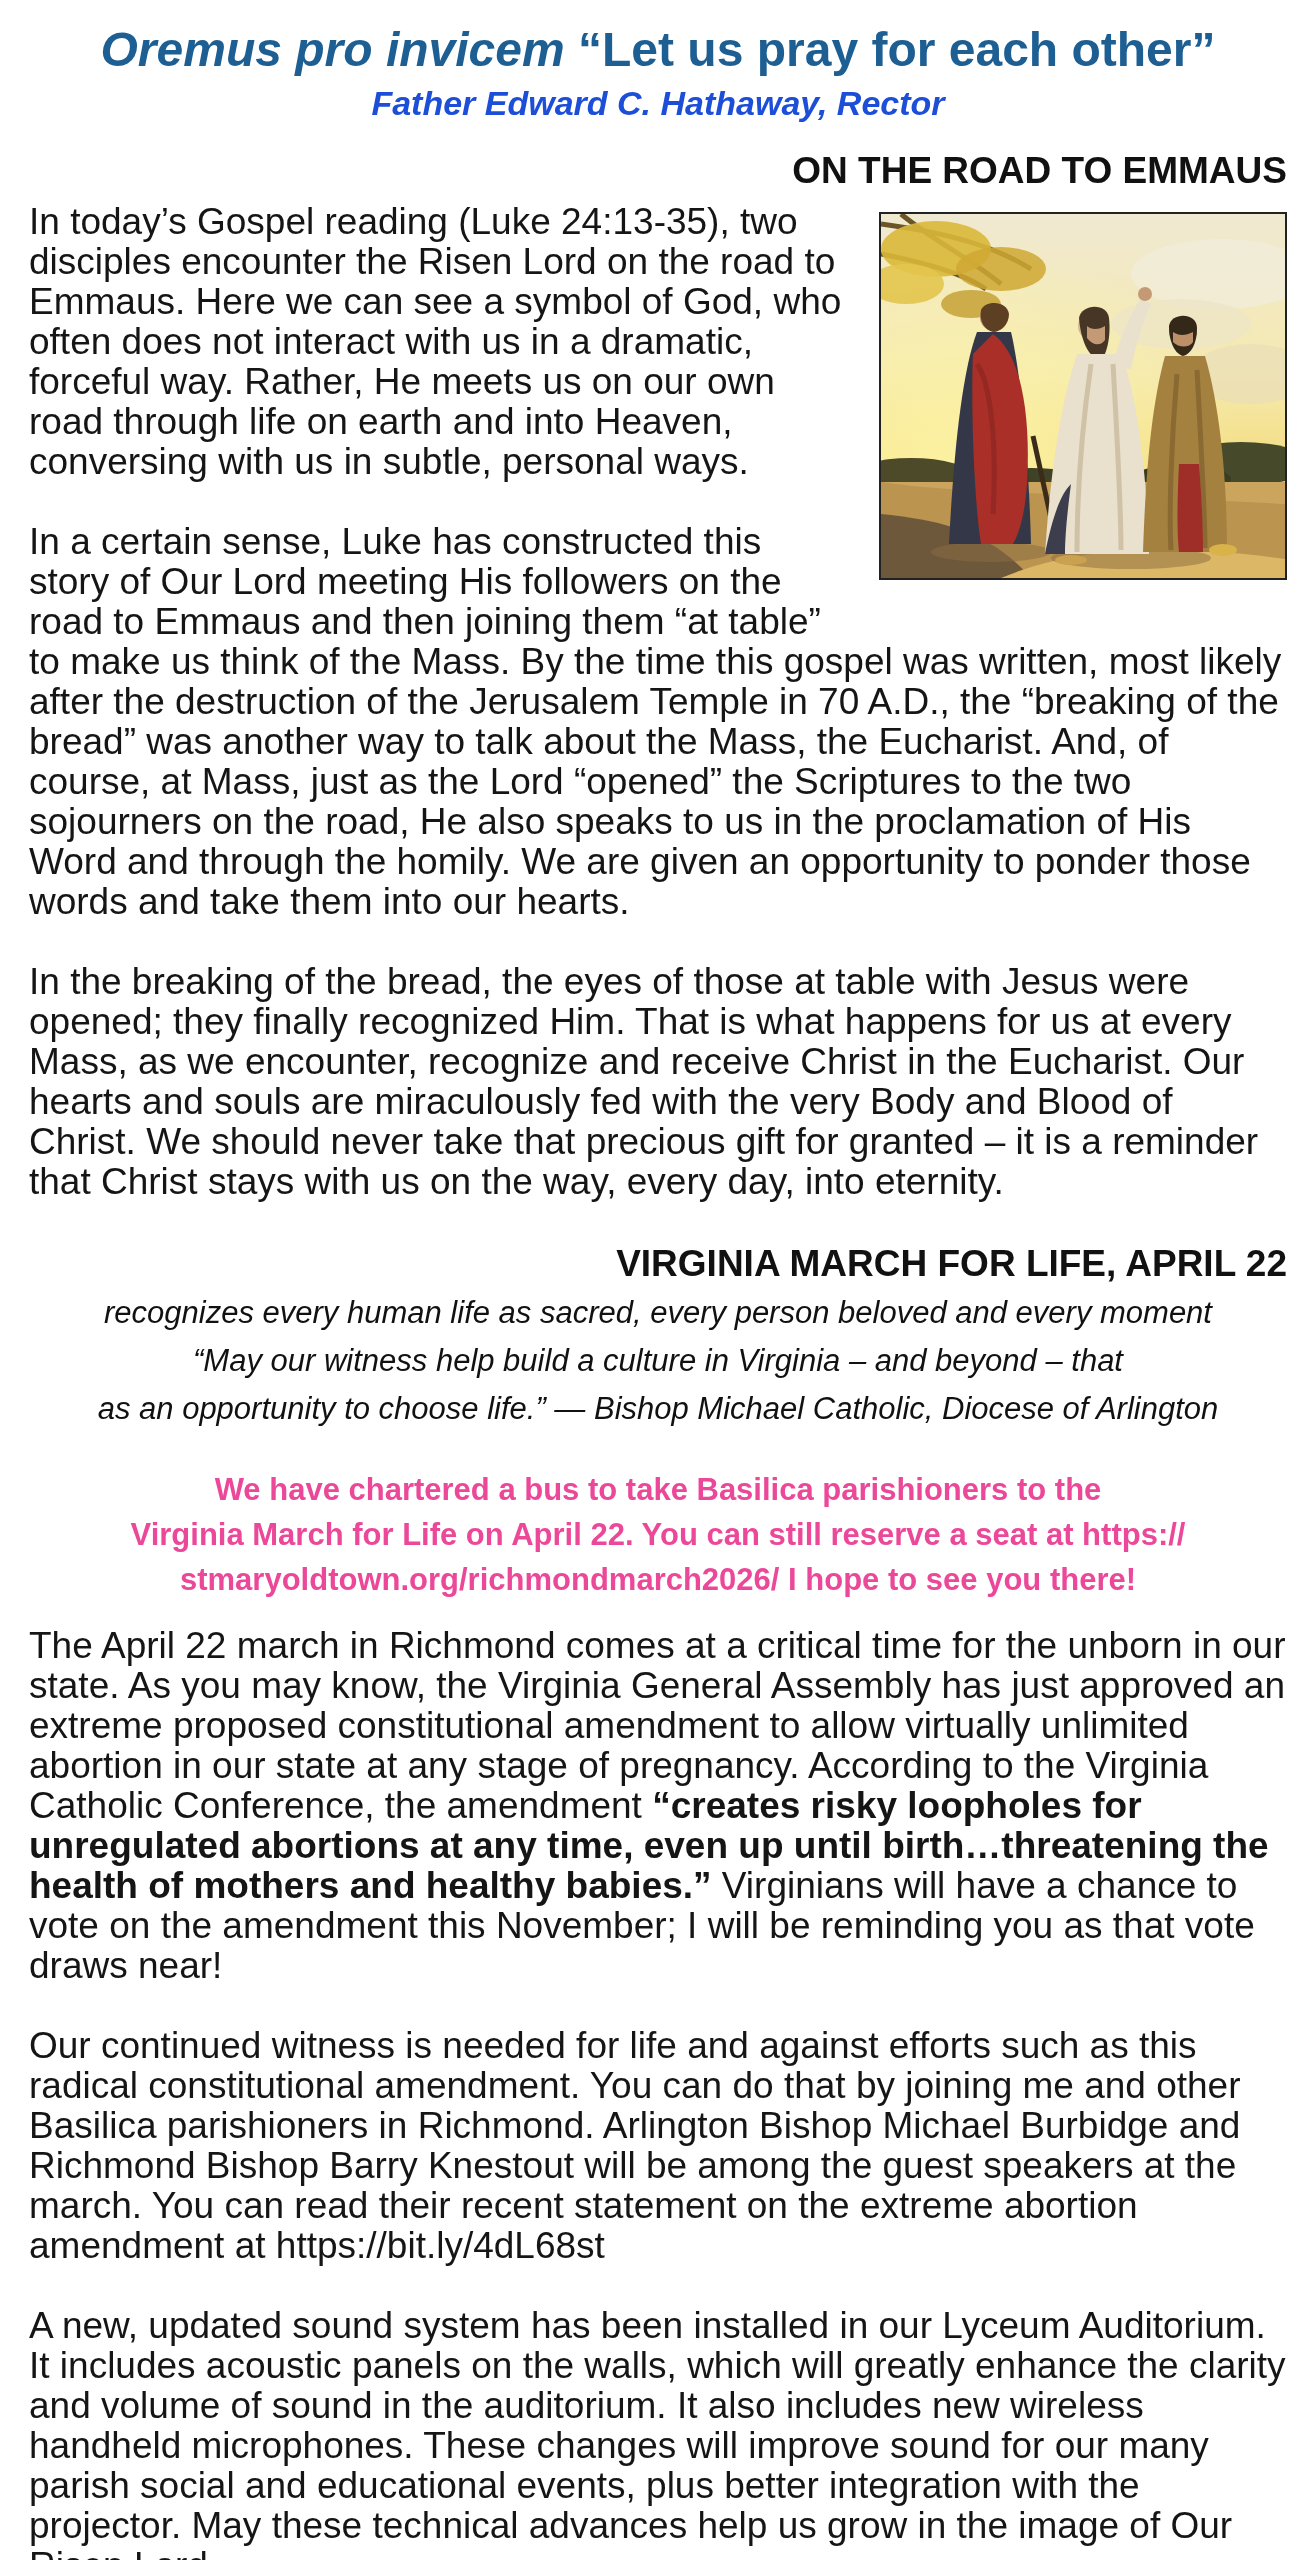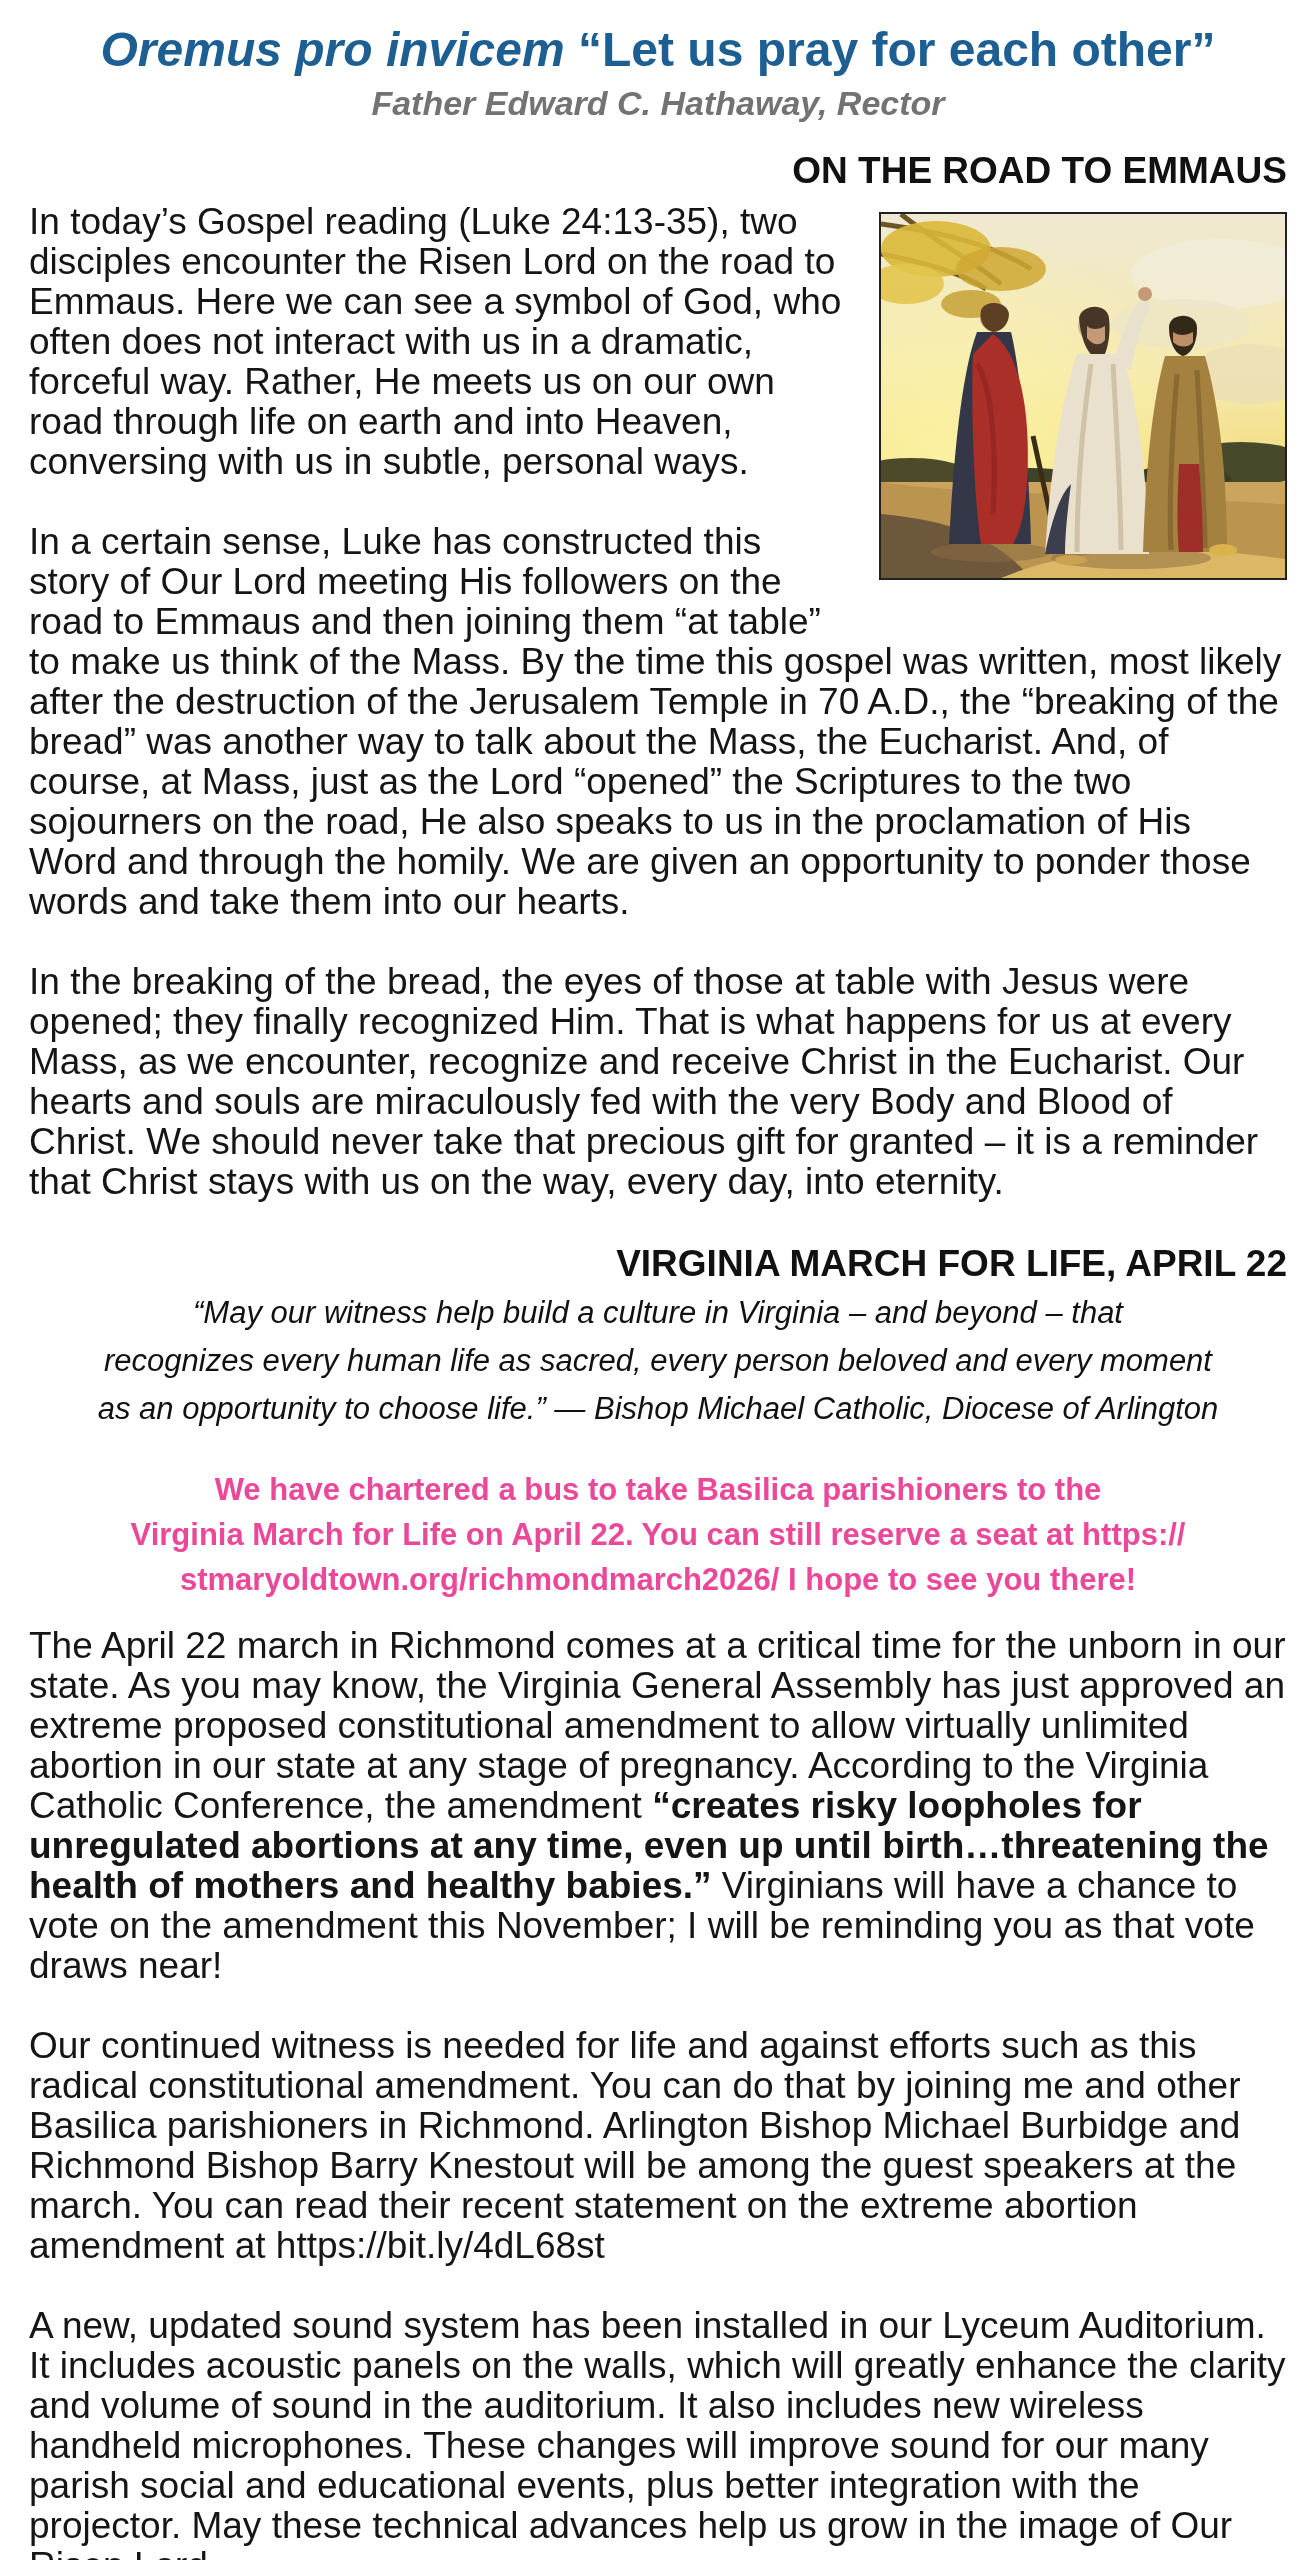--- a/index.html
+++ b/index.html
@@ -25,21 +25,21 @@
     font-weight: 700;
   }
   .title .latin { font-style: italic; }
   .byline {
     margin-top: 6px;
     text-align: center;
     font-size: 34px;
     line-height: 40px;
     font-weight: 700;
     font-style: italic;
-    color: #737373;
+    color: #1d4ed8;
   }
   .heading {
     text-align: right;
     font-size: 37px;
     line-height: 43px;
     font-weight: 700;
     color: #111111;
   }
   .heading.emmaus { margin: 26px 0 10px 0; }
   .heading.march  { margin: 12px 0 4px 0; }
@@ -151,22 +151,22 @@
     </svg>
   </div>
 
   <p class="body-par">In today’s Gospel reading (Luke 24:13-35), two disciples encounter the Risen Lord on the road to Emmaus. Here we can see a symbol of God, who often does not interact with us in a dramatic, forceful way. Rather, He meets us on our own road through life on earth and into Heaven, conversing with us in subtle, personal ways.</p>
   <p class="body-par">In a certain sense, Luke has constructed this story of Our Lord meeting His followers on the road to Emmaus and then joining them “at table” to make us think of the Mass. By the time this gospel was written, most likely after the destruction of the Jerusalem Temple in 70 A.D., the “breaking of the bread” was another way to talk about the Mass, the Eucharist. And, of course, at Mass, just as the Lord “opened” the Scriptures to the two sojourners on the road, He also speaks to us in the proclamation of His Word and through the homily. We are given an opportunity to ponder those words and take them into our hearts.</p>
   <p class="body-par">In the breaking of the bread, the eyes of those at table with Jesus were opened; they finally recognized Him. That is what happens for us at every Mass, as we encounter, recognize and receive Christ in the Eucharist. Our hearts and souls are miraculously fed with the very Body and Blood of Christ. We should never take that precious gift for granted – it is a reminder that Christ stays with us on the way, every day, into eternity.</p>
 
   <h2 class="heading march">VIRGINIA MARCH FOR LIFE, APRIL 22</h2>
 
   <div class="quote">
+    <div>recognizes every human life as sacred, every person beloved and every moment</div>
     <div>“May our witness help build a culture in Virginia – and beyond – that</div>
-    <div>recognizes every human life as sacred, every person beloved and every moment</div>
     <div>as an opportunity to choose life.” — Bishop Michael Catholic, Diocese of Arlington</div>
   </div>
 
   <div class="red-block">
     <div>We have chartered a bus to take Basilica parishioners to the</div>
     <div>Virginia March for Life on April 22. You can still reserve a seat at https://</div>
     <div>stmaryoldtown.org/richmondmarch2026/ I hope to see you there!</div>
   </div>
 
   <p class="body-par"><span>The April 22 march in Richmond comes at a critical time for the unborn in our state. As you may know, the Virginia General Assembly has just approved an extreme proposed constitutional amendment to allow virtually unlimited abortion in our state at any stage of pregnancy. According to the Virginia Catholic Conference, the amendment </span><span class="bold-inline">“creates risky loopholes for unregulated abortions at any time, even up until birth…threatening the health of mothers and healthy babies.”</span><span>  Virginians will have a chance to vote on the amendment this November; I will be reminding you as that vote draws near!</span></p>

